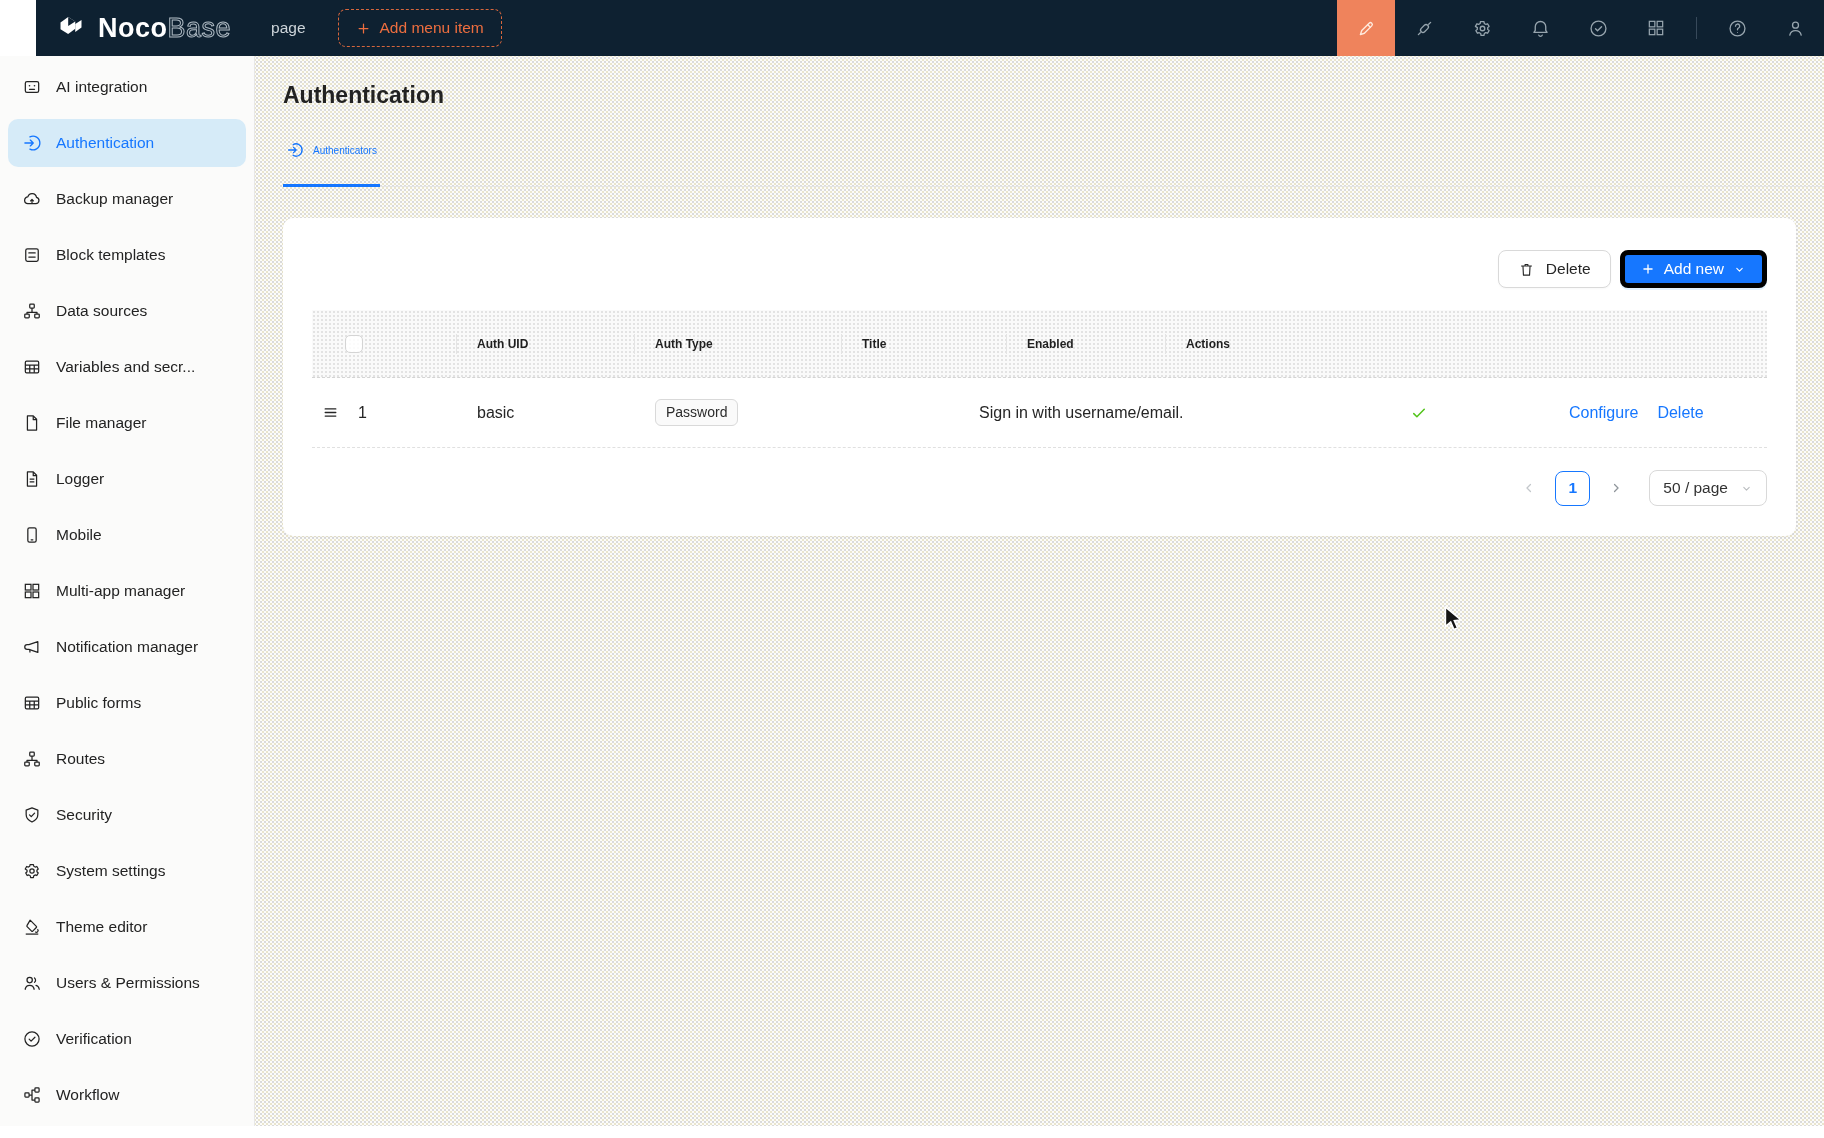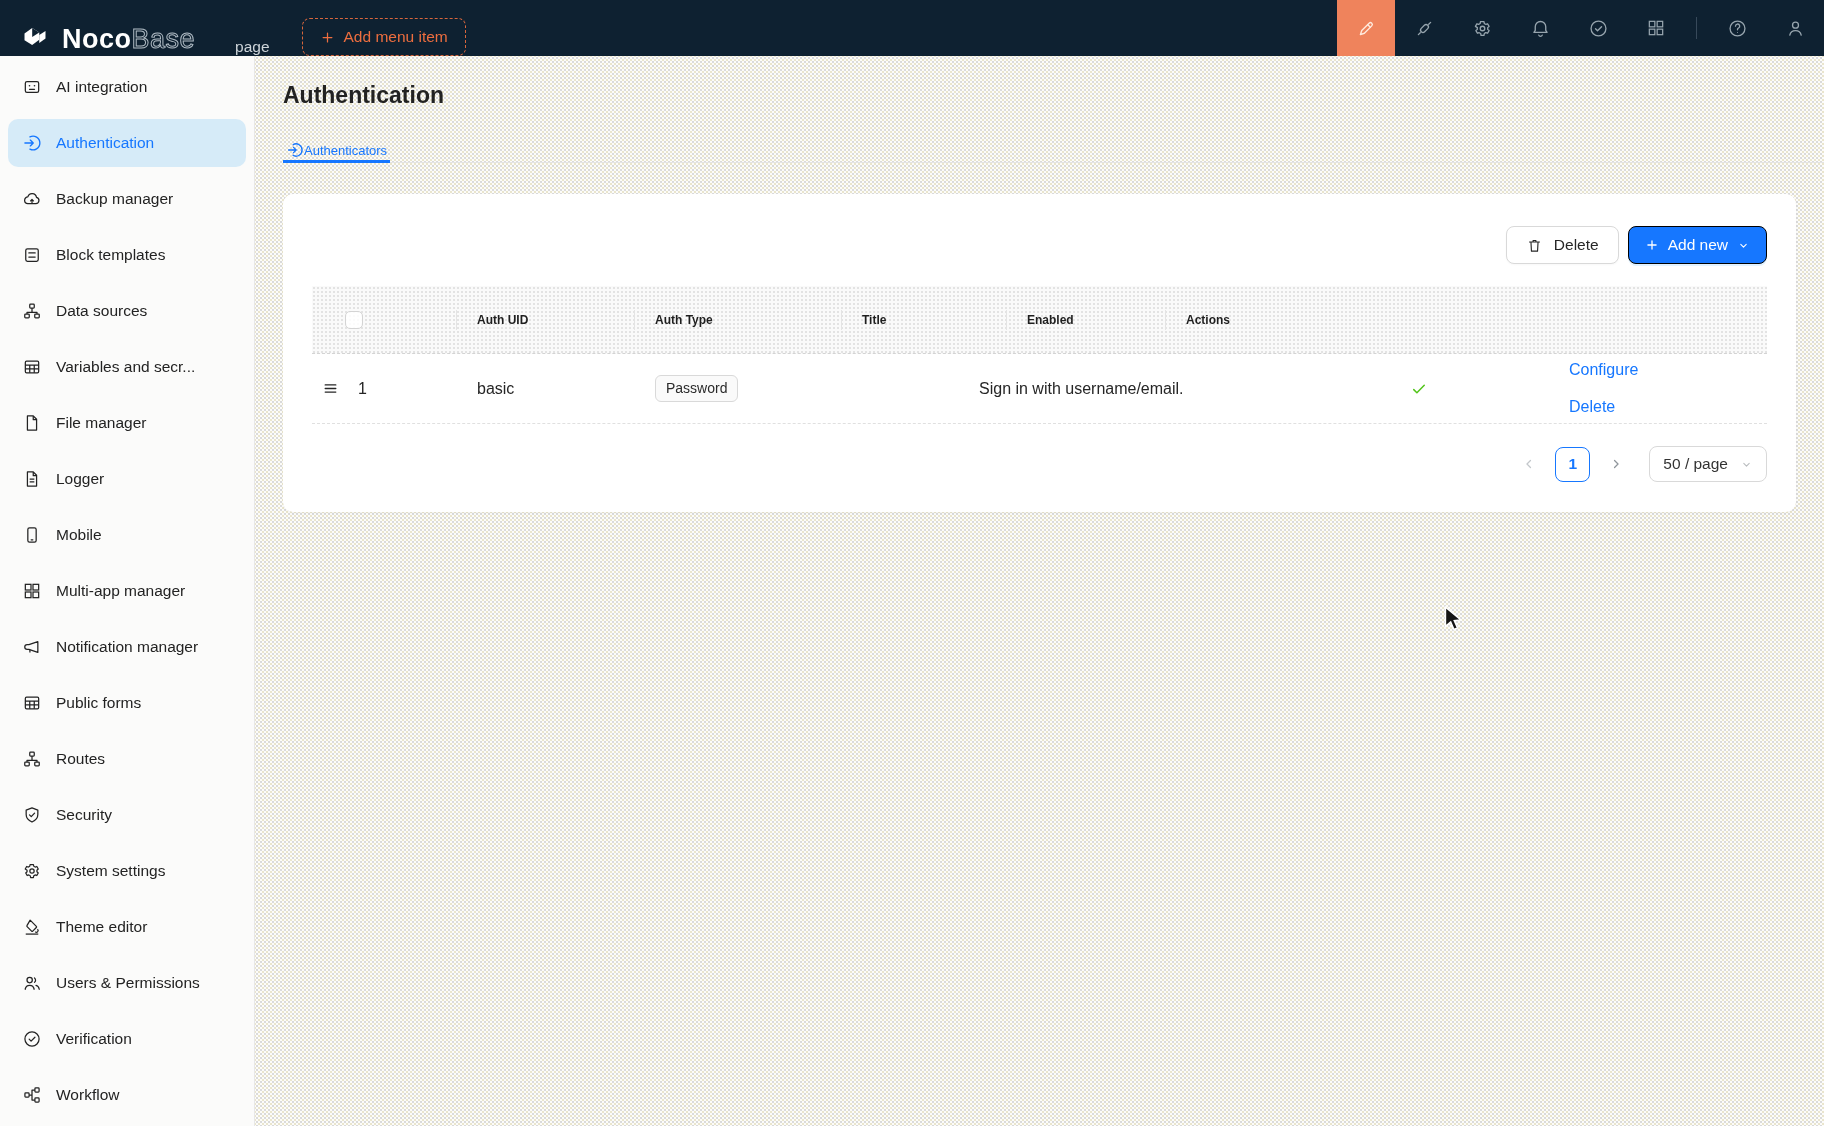--- a/index.html
+++ b/index.html
@@ -1,21 +1,21 @@
 <!DOCTYPE html>
 <html><head>
 <meta charset="utf-8">
 <style>
   * { margin:0; padding:0; box-sizing:border-box; }
   html,body { width:1824px; height:1138px; overflow:hidden;
     font-family:"Liberation Sans","DejaVu Sans",sans-serif; }
   body { background:#fff; position:relative; }
 
   
-  .topnav { height:56px; background:#0e2131; display:flex; align-items:flex-end; color:#cdd4d9; }
+  .topnav { height:56px; background:#0e2131; display:flex; align-items:center; color:#cdd4d9;margin-left:36px; }
   .logo { display:flex; align-items:center; gap:10px; padding-left:18px; cursor:pointer; }
   .logo-name { font-size:27px; letter-spacing:.5px; white-space:nowrap; }
   .logo-name b { color:#ffffff; font-weight:800; }
   .logo-name span { font-weight:400; color:rgba(255,255,255,.28);
      -webkit-text-stroke:1px #aebac3; color:transparent; }
   .nav-page { margin-left:40px; font-size:15.5px; color:#cdd4d9; cursor:pointer; }
   .add-menu-btn { margin-left:32px; height:38px; display:flex; align-items:center; gap:9px;
      padding:0 17px; border:1px dashed rgba(237,110,63,.9); border-radius:8px; color:#ed6e3f;
      font-size:15.5px; background:transparent; cursor:pointer; }
   .nav-right { margin-left:auto; display:flex; align-items:center; height:56px; }
@@ -34,31 +34,31 @@
   .side-item.active .side-inner { background:#d6ebf8; color:#1677ff; }
 
   .main { flex:1; position:relative;
      background-color:#fcfcfa;
      background-image: radial-gradient(#d9d9d9 .7px, transparent .9px),
                        radial-gradient(#e9e4cb .7px, transparent .9px);
      background-size:4px 4px,4px 4px; background-position:0 0,2px 2px; }
 
   .page-title { font-size:23px; font-weight:700; color:#222; margin:26px 0 0 28px; }
   .tabbar { margin:20px 0 0 28px; border-bottom:1px solid #e4e4e4; display:flex; }
-  .tab { display:inline-flex; align-items:center; padding:12px 3px 1px;
-     font-size:13px; color:#1677ff; border-bottom:3px solid #1677ff; margin-bottom:-1px; cursor:pointer; }
+  .tab { display:inline-flex; align-items:center; gap:9px; padding:12px 3px 25px;
+     font-size:10px; color:#1677ff; border-bottom:3px solid #1677ff; margin-bottom:-1px; cursor:pointer; }
 
   
   .card { margin:31px 28px 0 28px; background:#fff; border-radius:10px; height:318px;
      box-shadow:0 1px 3px rgba(0,0,0,.05); padding:32px 29px 0 29px; }
   .toolbar { display:flex; justify-content:flex-end; gap:9px; }
   .btn { height:38px; border-radius:8px; display:flex; align-items:center; font-size:15.5px; cursor:pointer; }
   .btn-delete { background:#fff; border:1px solid #d9d9d9; color:#262626; padding:0 19px; gap:11px;
      box-shadow:0 1px 2px rgba(0,0,0,.03); }
-  .btn-add { background:#1677ff; border:1px solid #000000; color:#fff; padding:7px 16px; gap:9px;
+  .btn-add { background:#1677ff; border:5px solid #000000; color:#fff; padding:7px 16px; gap:9px;
      box-shadow:0 2px 0 rgba(5,145,255,.12); }
 
   
   .tbl { margin-top:22px; }
   .trow { display:flex; align-items:center; }
   .thead { height:68px; background-color:#fafafa;
      background-image:radial-gradient(#e2e2e2 .7px, transparent .9px);
      background-size:4px 4px; border-bottom:1px dashed #d4d4d4;
      font-weight:700; color:#1f1f1f; font-size:12px; }
   .tbody-row { height:70px; border-bottom:1px dashed #e0e0e0; font-size:16px; color:#262626; background:#fff; }
@@ -67,21 +67,21 @@
   .c5{width:383px;} .c6{width:159px;margin-left:48px;} .c7{flex:1;}
   .thead .cell:not(.c1)::before { content:""; position:absolute; left:0; top:50%; margin-top:-10px;
      width:1px; height:20px; background:#e4e4e4; }
   .checkbox { width:18px; height:18px; border:1.5px solid #d4d4d4; border-radius:5px;
      background:rgba(255,255,255,.85); margin-left:23px; cursor:pointer; }
   .drag { color:#262626; cursor:grab; display:flex; }
   .rowidx { margin-left:19px; }
   .tag { border:1px solid #d9d9d9; background:#fafafa; border-radius:6px; padding:3px 10px;
      font-size:14px; color:#2b2b2b; line-height:1.35; }
   .link { color:#1677ff; cursor:pointer; text-decoration:none; }
-  .actions { display:flex; gap:19px;flex-direction:column; }
+  .actions { display:flex; gap:19px; }
 
   
   .pager { display:flex; justify-content:flex-end; align-items:center; gap:9px; margin-top:22px; }
   .pg-arrow { width:34px; height:34px; display:flex; align-items:center; justify-content:center; cursor:pointer; }
   .pg-prev { color:#c3c7cb; } .pg-next { color:#8f959b; }
   .pg-page { width:35px; height:35px; border:1px solid #1677ff; border-radius:8px; color:#1677ff;
      font-size:15.5px; font-weight:600; display:flex; align-items:center; justify-content:center;
      background:#fff; cursor:pointer; }
   .pg-size { height:36px; margin-left:7px; border:1px solid #d9d9d9; border-radius:8px; background:#fff;
      display:flex; align-items:center; gap:12px; padding:0 13px; font-size:15.5px; color:#333; cursor:pointer; }

